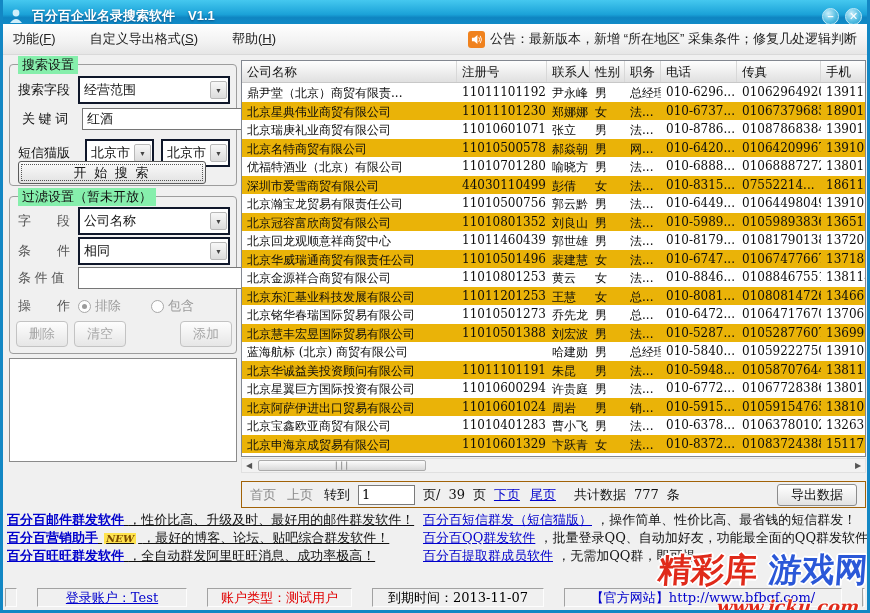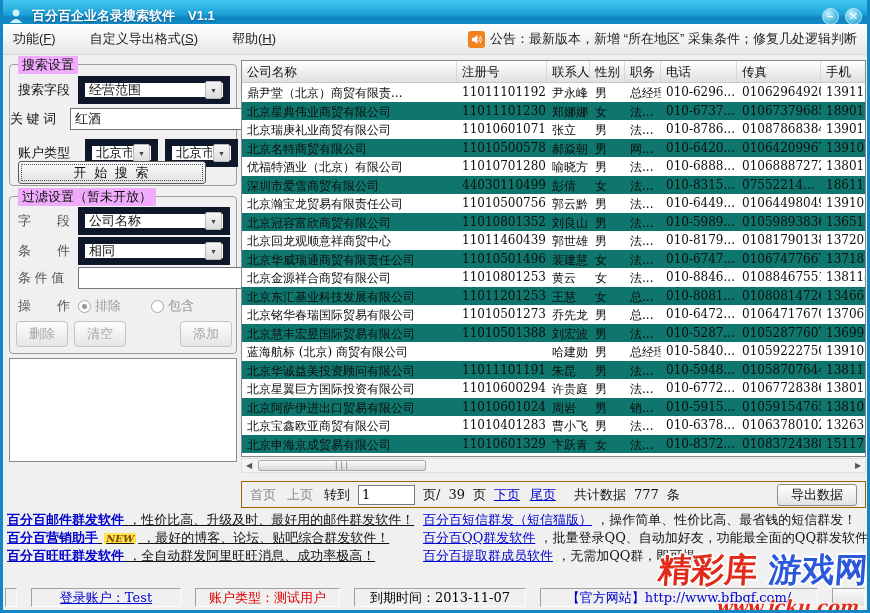--- a/index.html
+++ b/index.html
@@ -25,26 +25,26 @@
     background:linear-gradient(#ffffff,#f2f2f2 60%,#e6e6e6); border-bottom:1px solid #d9d9d9;
     display:flex; align-items:center; padding:0 10px; }
   .menu-item { font-size:13px; color:#222; margin-right:34px; cursor:default; }
   .menu-item u { text-decoration:underline; }
   .announce { margin-left:auto; display:flex; align-items:center; gap:5px; font-size:13px; color:#222; }
   .speaker { width:17px; height:17px; background:#f0821e; border-radius:3px; flex:none;
     display:flex; align-items:center; justify-content:center; }
 
   
   .groupbox { position:absolute; border:1px solid #9d9d9d; border-radius:4px; background:#f0f0f0; }
-  .gb-legend { position:absolute; top:-9px; left:8px; background:#f0abfc; padding:0 4px;
+  .gb-legend { position:absolute; top:-9px; left:8px; background:#86efac; padding:0 4px;
     font-size:13px; color:#111; }
   .frow { position:absolute; display:flex; align-items:center; }
   .flabel { font-size:13px; color:#111; width:60px; flex:none; }
   .flabel.dim { color:#555; }
-  .combo { height:28px; background:#fff; border:7px solid #0f172a; display:flex; align-items:center; position:relative; }
+  .combo { height:28px; background:#fff; border:2px solid #0f172a; display:flex; align-items:center; position:relative; }
   .combo .val { font-size:13px; color:#111; padding-left:4px; flex:1; overflow:hidden; white-space:nowrap; }
   .combo .arrowbox { width:17px; height:18px; margin:1px; background:linear-gradient(#f7f7f7,#dcdcdc);
     border:1px solid #b8b8b8; border-radius:2px; display:flex; align-items:center; justify-content:center;
     font-size:7px; color:#444; flex:none; }
   .tinput { height:22px; background:#fff; border:1px solid #767676; font-size:13px; color:#111;
     padding:0 4px; font-family:inherit; }
   .btn-start { position:absolute; height:23px; background:linear-gradient(#fbfbfb,#e2e2e2);
     border:1px solid #5a5a5a; border-radius:3px; font-size:13px; color:#111; letter-spacing:2px;
     outline:1px dotted #555; outline-offset:-4px; cursor:default; }
   .radio { width:13px; height:13px; border:1px solid #a8a8a8; border-radius:50%; background:#fdfdfd;
@@ -56,21 +56,21 @@
 
   
   .table-wrap { position:absolute; left:238px; top:60px; width:625px; height:397px;
     background:#fff; border:1px solid #828790; overflow:hidden; }
   .thead { display:flex; height:22px; background:linear-gradient(#fefefe,#e9e9e9 70%,#e0e0e0);
     border-bottom:1px solid #c8c8c8; }
   .th { font-size:12.5px; color:#111; padding:3px 0 0 5px; border-right:1px solid #d8d8d8;
     white-space:nowrap; overflow:hidden; flex:none; }
   .tbody { font-family:"DejaVu Serif","Liberation Serif",serif; }
   .tr { display:flex; height:18.5px; background:#fff; }
-  .tr.alt { background:#0f766e; }
+  .tr.alt { background:#eab308; }
   .td { font-size:12px; color:#0d0d0d; padding:2px 0 0 5px; white-space:nowrap; overflow:hidden; flex:none; }
   .col0{width:215px}.col1{width:90px}.col2{width:43px}.col3{width:35px}
   .col4{width:36px}.col5{width:76px}.col6{width:84px}.col7{width:70px}
 
   
   .hscroll { position:absolute; left:238px; top:458px; width:625px; height:15px;
     background:#f2f2f2; border:1px solid #e0e0e0; display:flex; align-items:center; }
   .sarrow { width:14px; height:13px; font-size:8px; color:#555; display:flex; align-items:center;
     justify-content:center; flex:none; }
   .sthumb { margin-left:2px; width:168px; height:11px; background:linear-gradient(#fcfcfc,#d9d9d9);
@@ -96,21 +96,21 @@
   .promo .line { display:flex; white-space:nowrap; }
   .promo .left { width:416px; flex:none; overflow:hidden;text-decoration:underline; }
   .red { color:#e00000; }
   .plink { color:#0000cc; text-decoration:underline; cursor:pointer; }
   .plink.b { font-weight:bold; }
   .new-badge { background:#ffe34d; color:#7a4a00; font-weight:bold; font-style:italic;
     font-size:10px; padding:0 2px; margin:0 2px; }
 
   
   .statusbar { position:absolute; left:0px; top:585px; width:864px; height:25px;
-    background:#f0f0f0; display:flex; gap:14px; padding:3px 2px 0 2px;
+    background:#f0f0f0; display:flex; gap:20px; padding:3px 2px 0 2px;
     font-family:"DejaVu Serif","Liberation Serif",serif; font-size:13px; }
   .scell { height:19px; border:1px solid; border-color:#a2a2a2 #fdfdfd #fdfdfd #a2a2a2;
     display:flex; align-items:center; justify-content:center; white-space:nowrap; overflow:hidden; }
   .sc0{width:12px}.sc1{width:150px}.sc2{width:145px}.sc3{width:172px}.sc4{width:278px}
   .sc5{flex:1; background:linear-gradient(#fbfbfb,#e1e1e1);}
   .s-blue { color:#0000cc; text-decoration:underline; }
   .s-red { color:#e00000; }
   .s-link { color:#0000cc; }
 
   
@@ -158,26 +158,26 @@
 
   <div class="groupbox" style="left:6px; top:64px; width:228px; height:122px;">
     <span class="gb-legend">搜索设置</span>
     <div class="frow" style="left:8px; top:11px; width:212px;">
       <span class="flabel">搜索字段</span>
       <div class="combo" style="flex:1;">
         <span class="val">经营范围</span>
         <span class="arrowbox">▼</span>
       </div>
     </div>
-    <div class="frow" style="left:0; top:43px; width:212px;">
+    <div class="frow" style="left:12px; top:43px; width:212px;">
       <span class="flabel">关 键 词</span>
       <input class="tinput" style="flex: 1 1 0%;" value="红酒">
     </div>
     <div class="frow" style="left:8px; top:74px; width:212px; gap:7px;">
-      <span class="flabel">账户类型</span>
+      <span class="flabel">短信猫版</span>
       <div class="combo" style="width:73px;">
         <span class="val">北京市</span>
         <span class="arrowbox">▼</span>
       </div>
       <div class="combo" style="width:73px;">
         <span class="val">北京市</span>
         <span class="arrowbox">▼</span>
       </div>
     </div>
     <button class="btn-start" style="left:8px; top:96px; width:188px;">开 始 搜 索</button>

